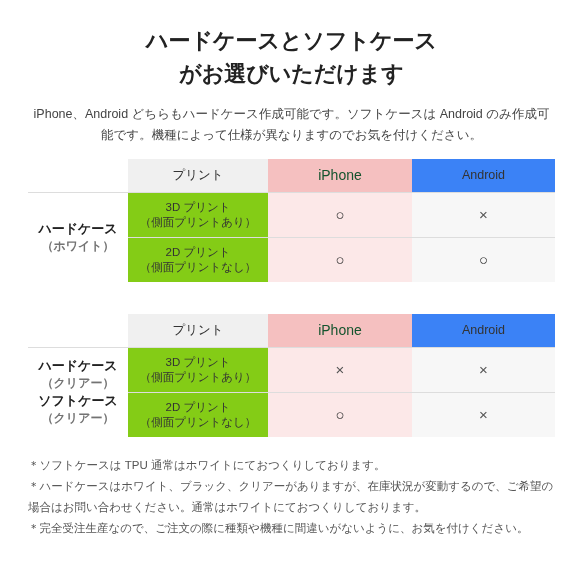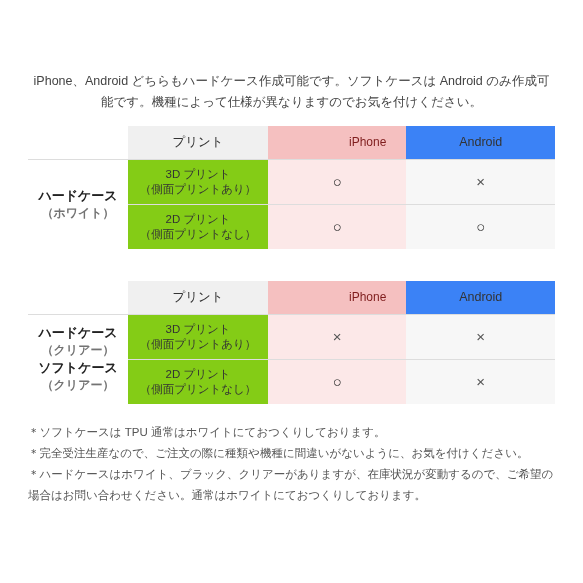--- a/index.html
+++ b/index.html
@@ -45,24 +45,24 @@
     }
     .col-print {
       width: 140px;
       background: #f0f0f0;
       text-align: center;
       font-size: 12.5px;
       padding: 6px 4px;
     }
     .col-iphone {
       background: #f5c0c0;
-      text-align: right;
-      font-size: 12px;
+      text-align: center;
+      font-size: 14px;
       padding: 6px 4px;
-      color: #7f1d1d;
+      color: #14532d;
       font-weight: bold;
     }
     .col-android {
       background: #3b82f6;
       text-align: center;
       font-size: 12.5px;
       padding: 6px 4px;
       color: #333;
     }
     .header-row th {
@@ -110,21 +110,22 @@
     }
     .row-label-sub {
       font-size: 12px;
       color: #737373;
     }
   </style>
 </head>
 <body>
 
 <div class="main-title">
-  <br>
+  <span>ハードケースとソフトケース</span><br>
+  <span>がお選びいただけます</span>
 </div>
 
 <div class="subtitle">
   <span>iPhone、Android どちらもハードケース作成可能です。ソフトケースは
 Android のみ作成可能です。機種によって仕様が異なりますのでお気を付けください。</span>
 </div>
 
 <div class="table-section">
   <table>
     <thead>
@@ -182,15 +183,15 @@
         <td class="print-cell">2D プリント<br>（側面プリントなし）</td>
         <td class="iphone-cell"><span class="circle">○</span></td>
         <td class="android-cell"><span class="cross">×</span></td>
       </tr>
     </tbody>
   </table>
 </div>
 
 <div class="notes">
   <p>ソフトケースは TPU 通常はホワイトにておつくりしております。</p>
+  <p>ハードケースはホワイト、ブラック、クリアーがありますが、在庫状況が変動するので、ご希望の場合はお問い合わせください。通常はホワイトにておつくりしております。</p>
   <p>完全受注生産なので、ご注文の際に種類や機種に間違いがないように、お気を付けください。</p>
-  <p>ハードケースはホワイト、ブラック、クリアーがありますが、在庫状況が変動するので、ご希望の場合はお問い合わせください。通常はホワイトにておつくりしております。</p>
 </div>
 
 </body></html>

